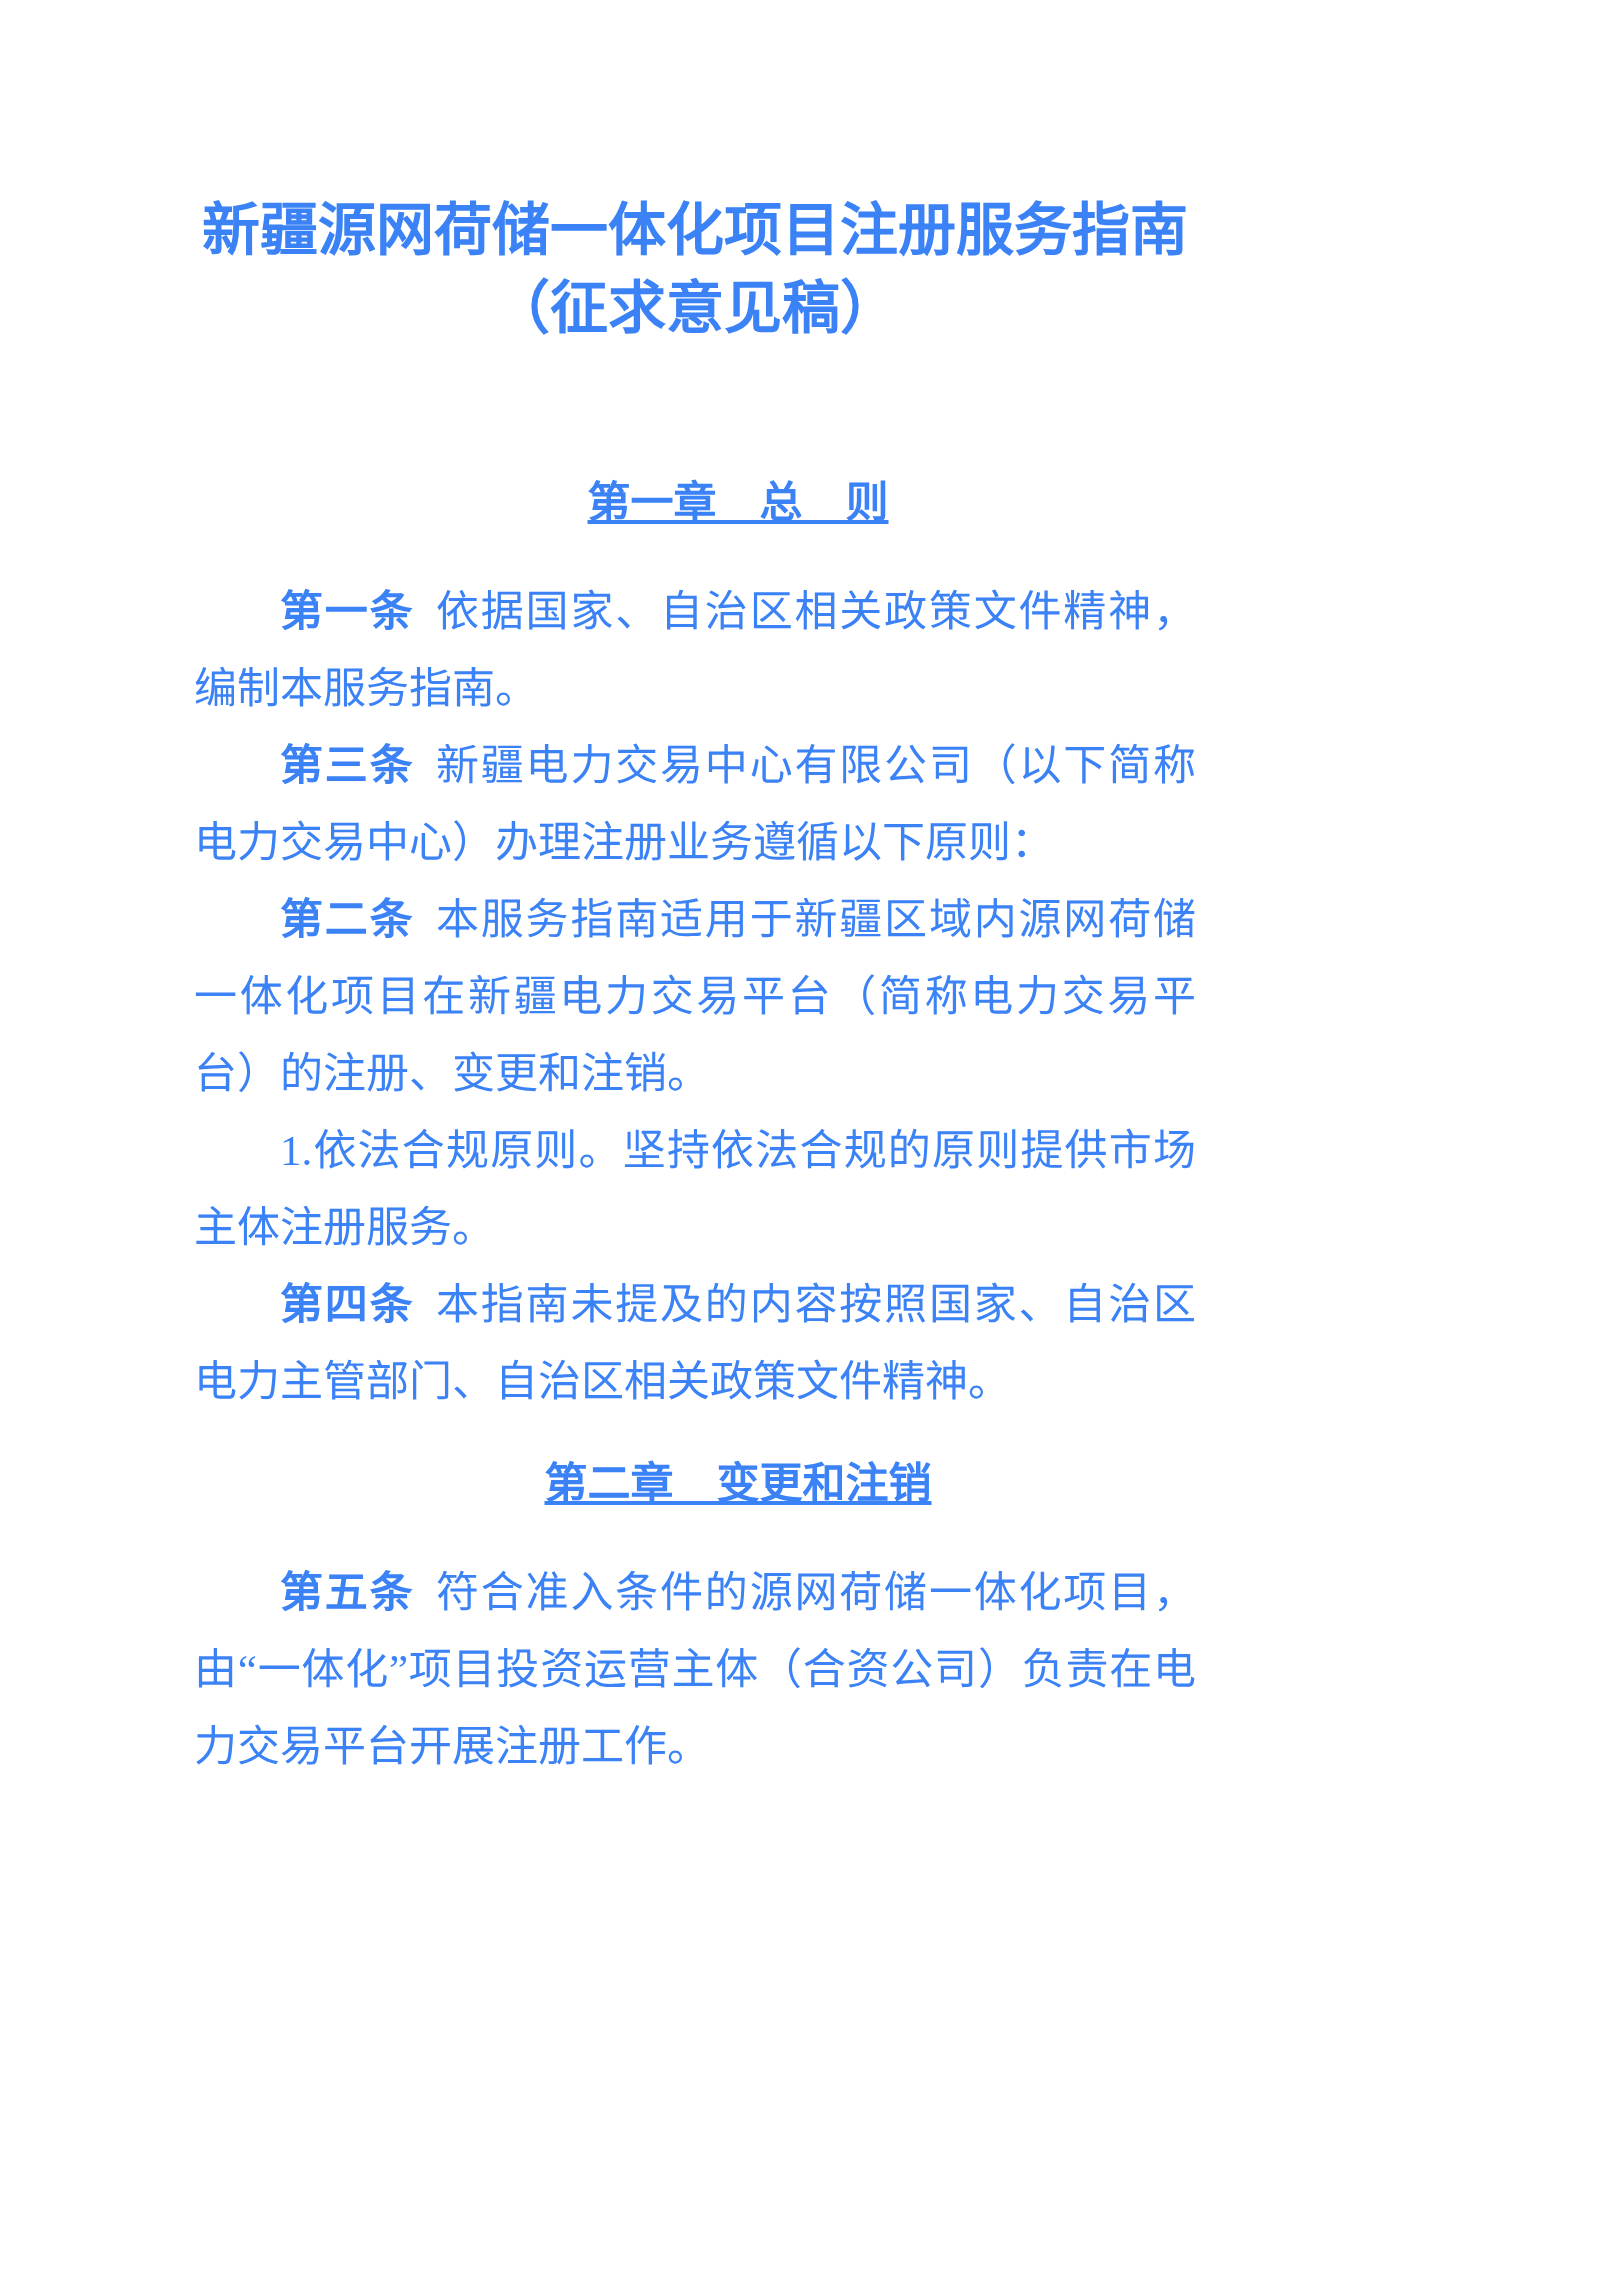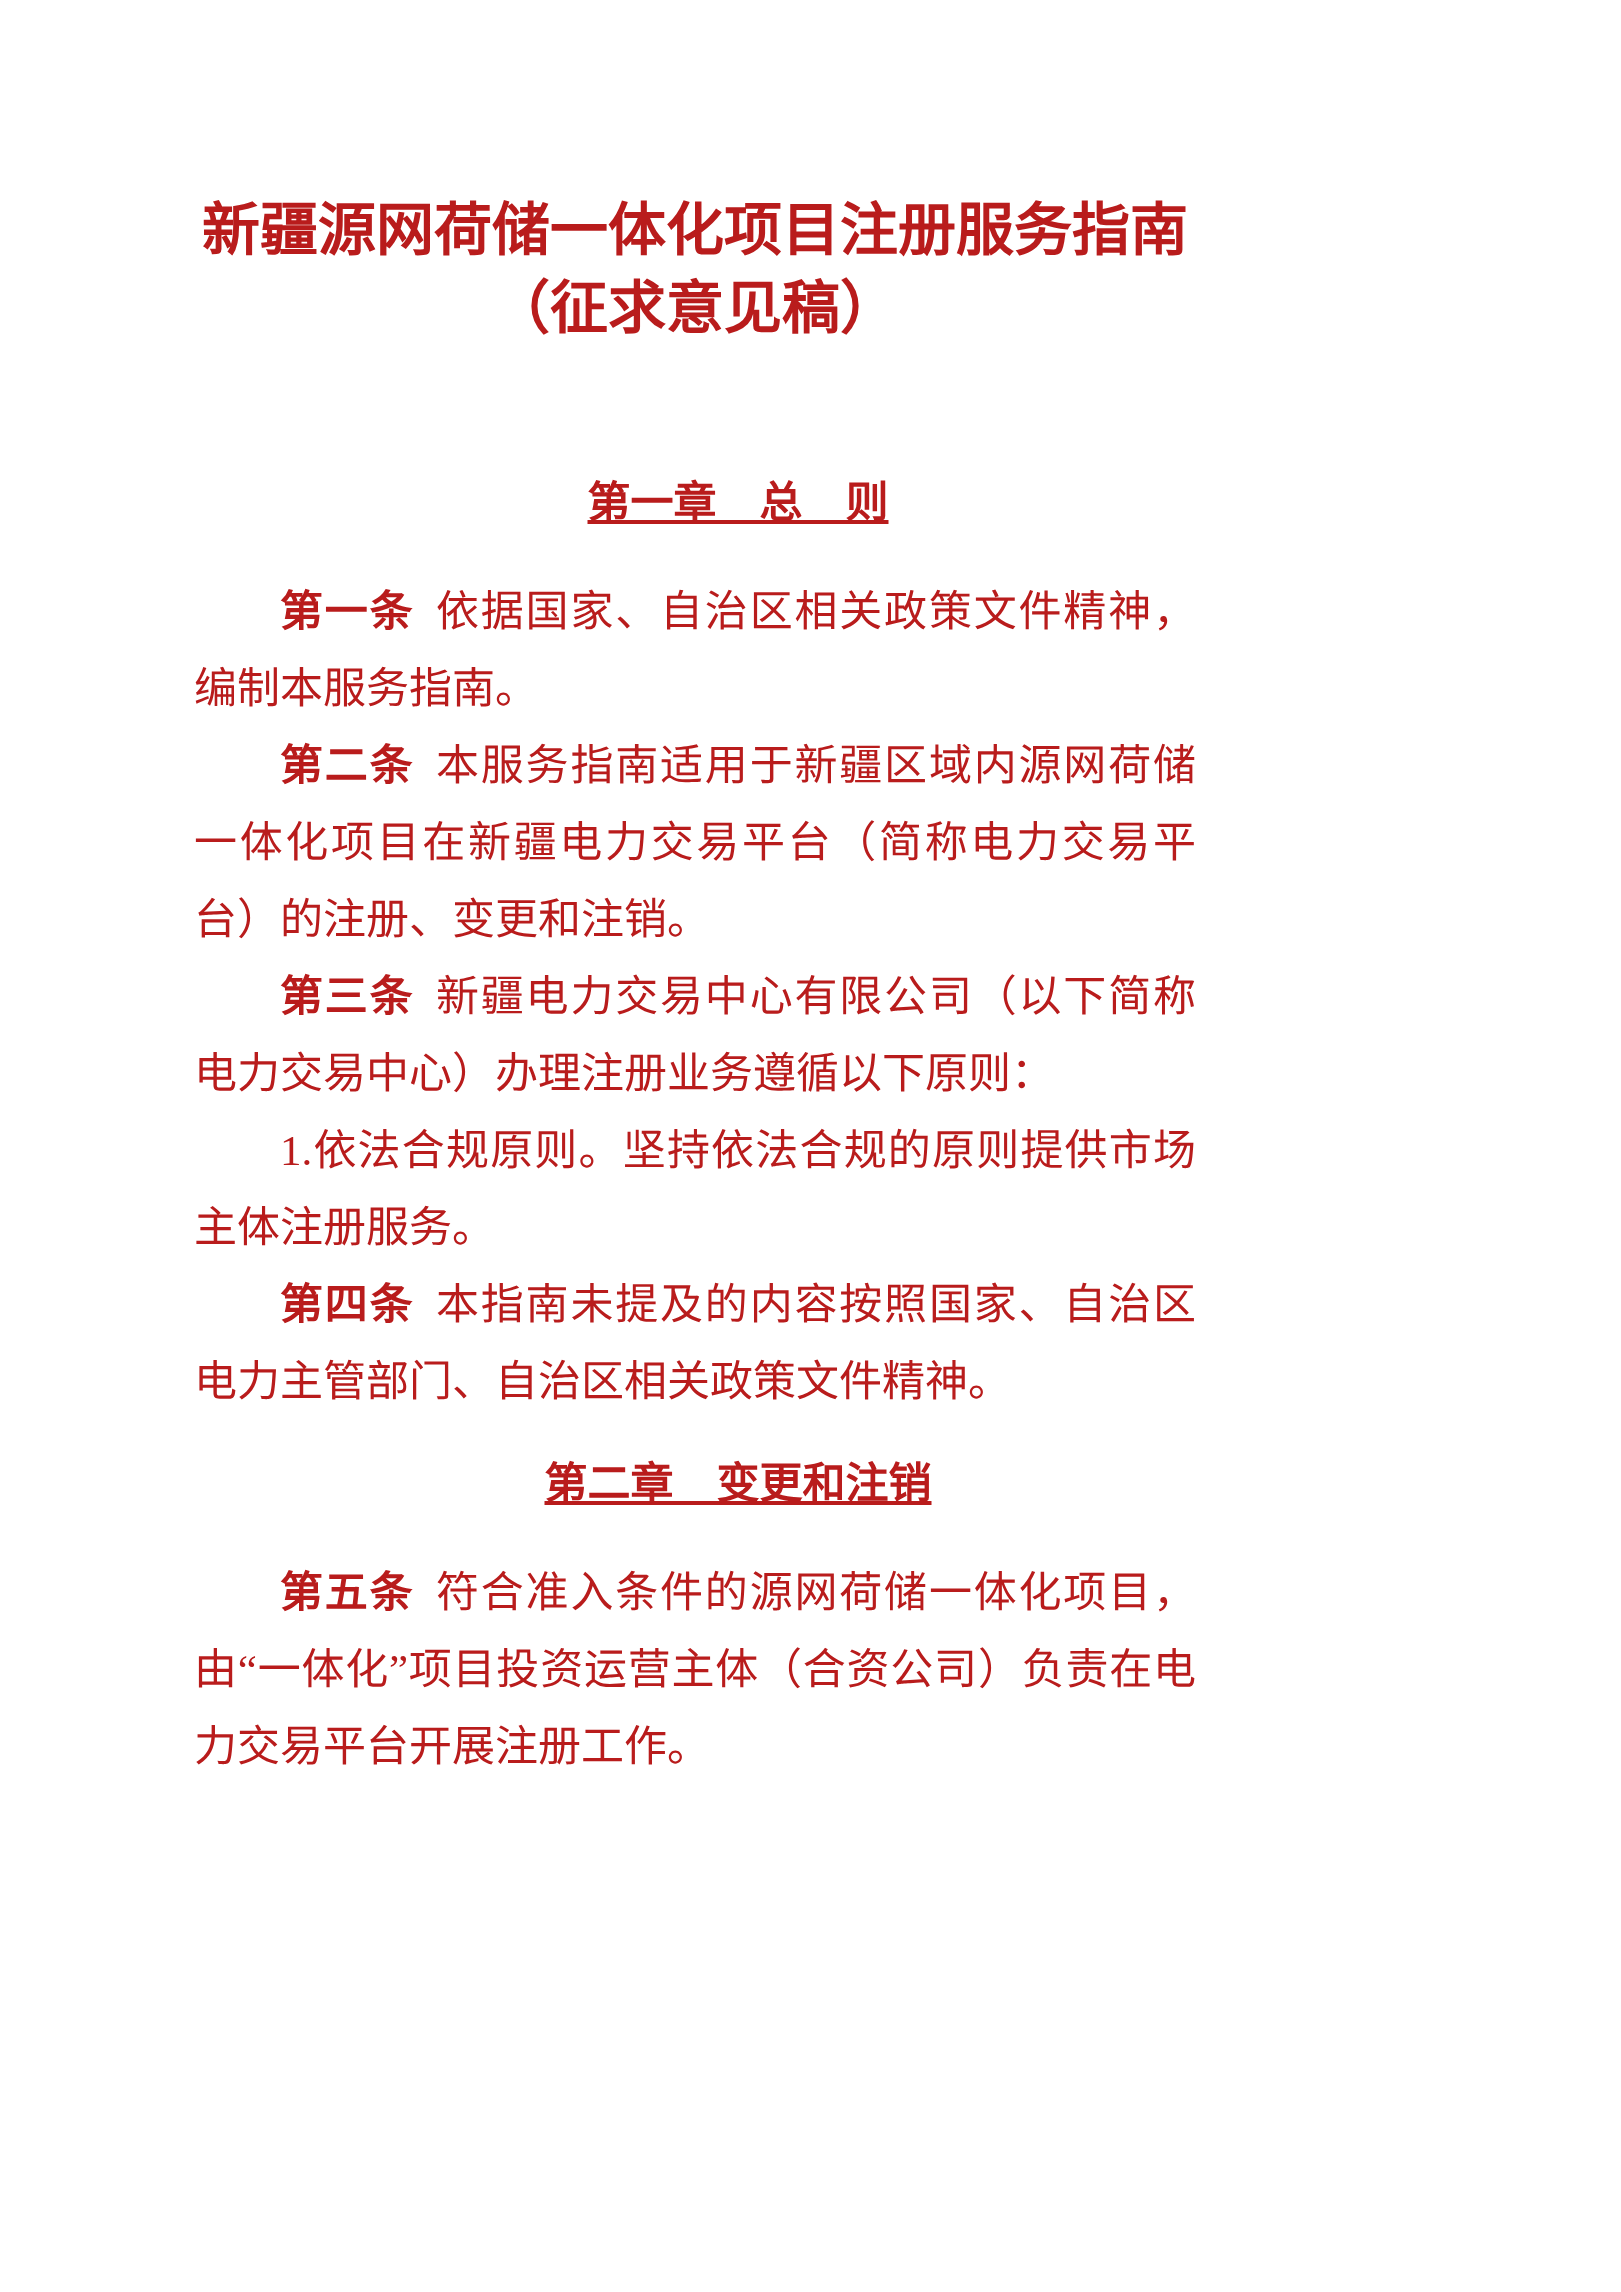--- a/index.html
+++ b/index.html
@@ -7,21 +7,21 @@
     padding: 0;
     background: #ffffff;
   }
   .page {
     position: relative;
     width: 1390px;
     height: 2293px;
     box-sizing: border-box;
     padding: 192px 194px 0 194px;
     background: #ffffff;
-    color: #b91c1c;
+    color: #3b82f6;
     overflow: hidden;
     font-family: "Liberation Serif", "DejaVu Serif", serif;
   }
   .doc-title {
     margin: 0 0 125px 0;
     font-size: 58px;
     line-height: 78px;
     font-weight: bold;
     text-align: center;
     font-family: "Liberation Serif", "DejaVu Serif", serif;
@@ -60,23 +60,23 @@
 <body>
 
 <div class="page">
 
   <h1 class="doc-title">新疆源网荷储一体化项目注册服务指南（征求意见稿）</h1>
 
   <h2 class="chapter-heading">第一章　总　则</h2>
 
   <p class="para"><b class="article-label">第一条</b><span class="article-text">依据国家、自治区相关政策文件精神，编制本服务指南。</span></p>
 
+  <p class="para"><b class="article-label">第三条</b><span class="article-text">新疆电力交易中心有限公司（以下简称电力交易中心）办理注册业务遵循以下原则：</span></p>
+
   <p class="para"><b class="article-label">第二条</b><span class="article-text">本服务指南适用于新疆区域内源网荷储一体化项目在新疆电力交易平台（简称电力交易平台）的注册、变更和注销。</span></p>
-
-  <p class="para"><b class="article-label">第三条</b><span class="article-text">新疆电力交易中心有限公司（以下简称电力交易中心）办理注册业务遵循以下原则：</span></p>
 
   <p class="para"><b class="article-label"></b><span class="article-text">1.依法合规原则。坚持依法合规的原则提供市场主体注册服务。</span></p>
 
 
 
   <p class="para"><b class="article-label">第四条</b><span class="article-text">本指南未提及的内容按照国家、自治区电力主管部门、自治区相关政策文件精神。</span></p>
 
   <h2 class="chapter-heading">第二章　变更和注销</h2>
 
   <p class="para"><b class="article-label">第五条</b><span class="article-text">符合准入条件的源网荷储一体化项目，由“一体化”项目投资运营主体（合资公司）负责在电力交易平台开展注册工作。</span></p>

